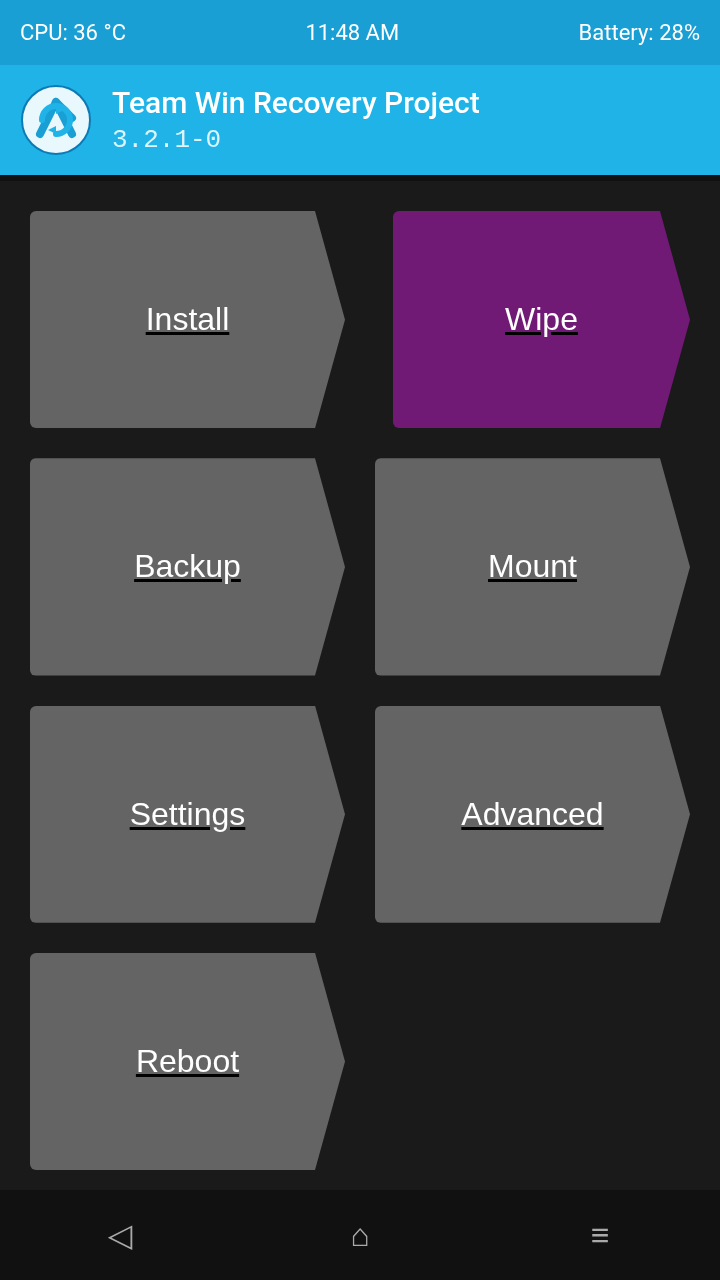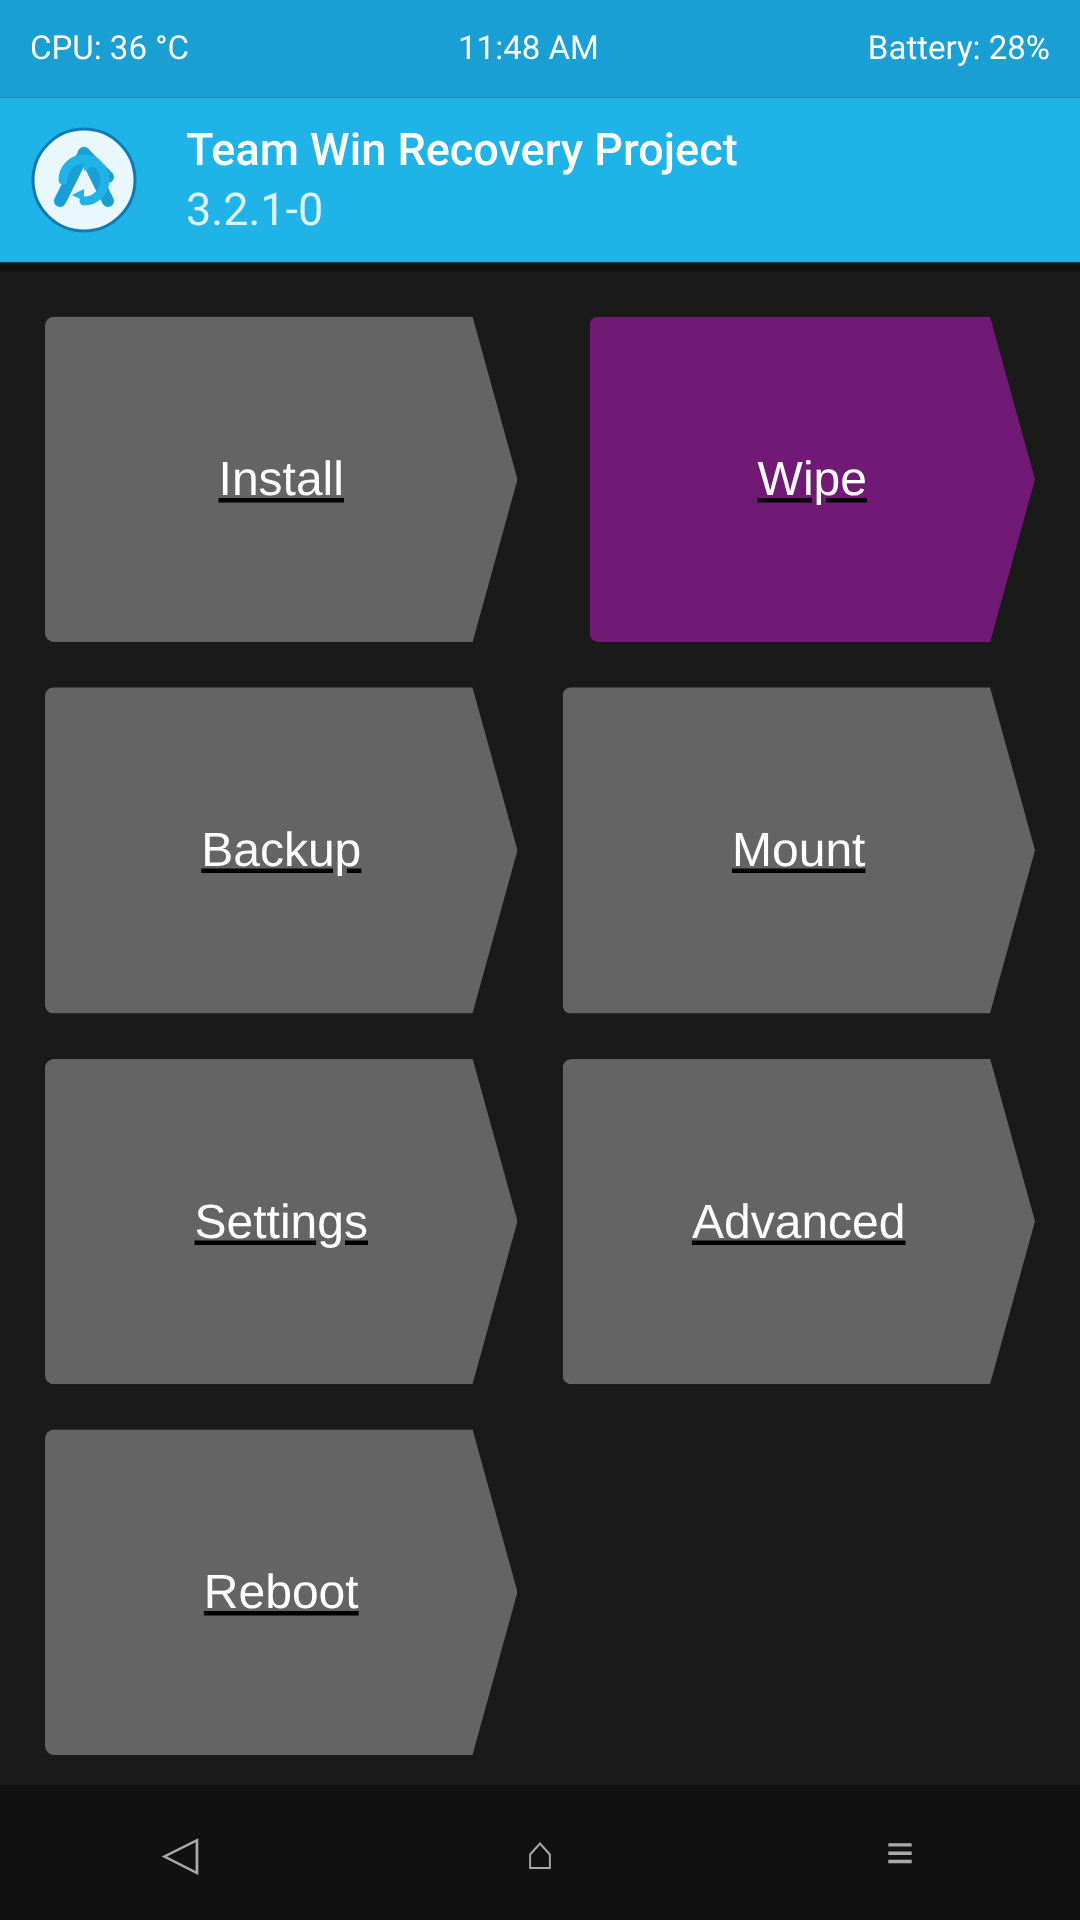--- a/index.html
+++ b/index.html
@@ -29,43 +29,44 @@
       font-weight: 400;
     }
 
     
     .header {
       background: #1fb3e8;
       height: 110px;
       display: flex;
       align-items: center;
       padding: 0 20px;
-      gap: 32px;
+      gap: 20px;
       flex-shrink: 0;
     }
     .header-logo {
       width: 72px;
       height: 72px;
       flex-shrink: 0;
     }
     .header-text {
       display: flex;
       flex-direction: column;
       justify-content: center;
     }
     .header-title {
       color: white;
       font-size: 30px;
       font-weight: 500;
       line-height: 1.2;
     }
     .header-subtitle {
       color: rgba(255,255,255,0.85);
-      font-size: 30px;
+      font-size: 26px;
       margin-top: 4px;
+      font-family: Liberation Mono, monospace;
     }
 
     
     .divider {
       height: 6px;
       background: #111;
       flex-shrink: 0;
     }
 
     

